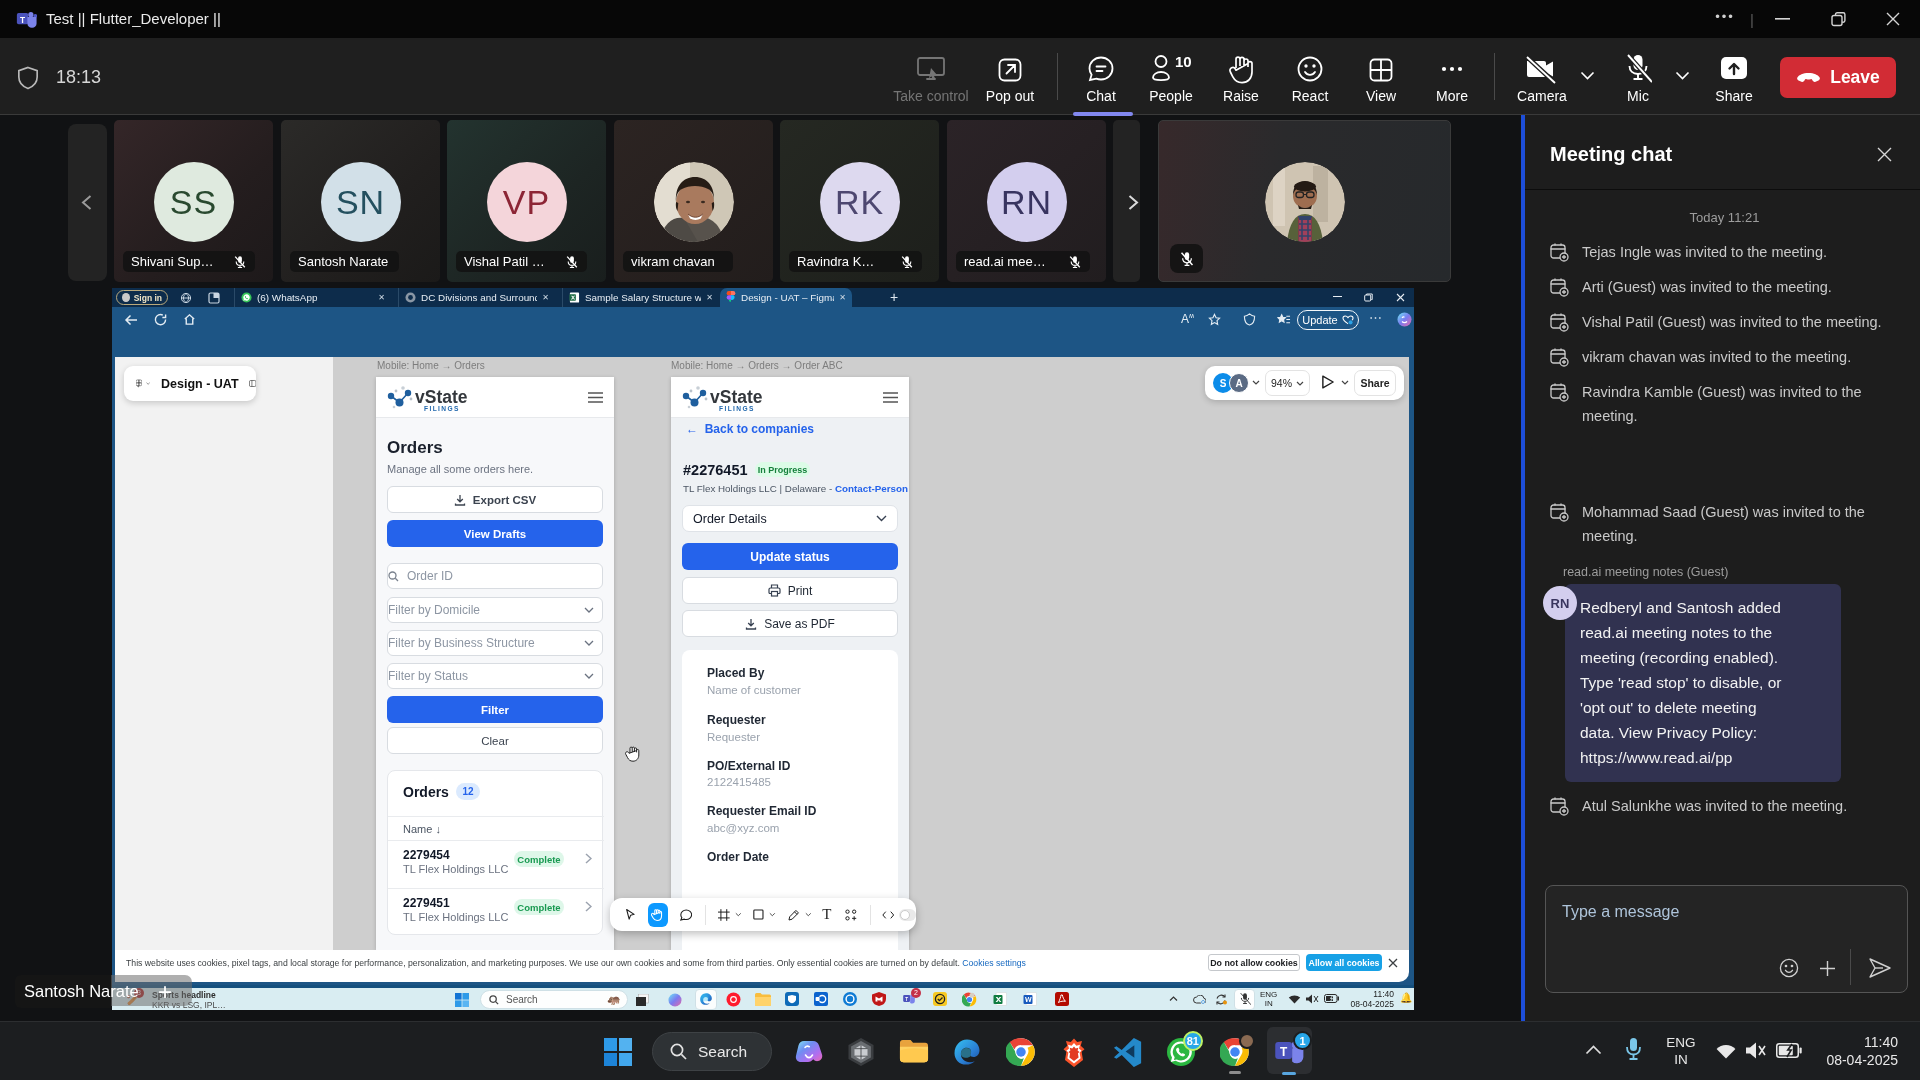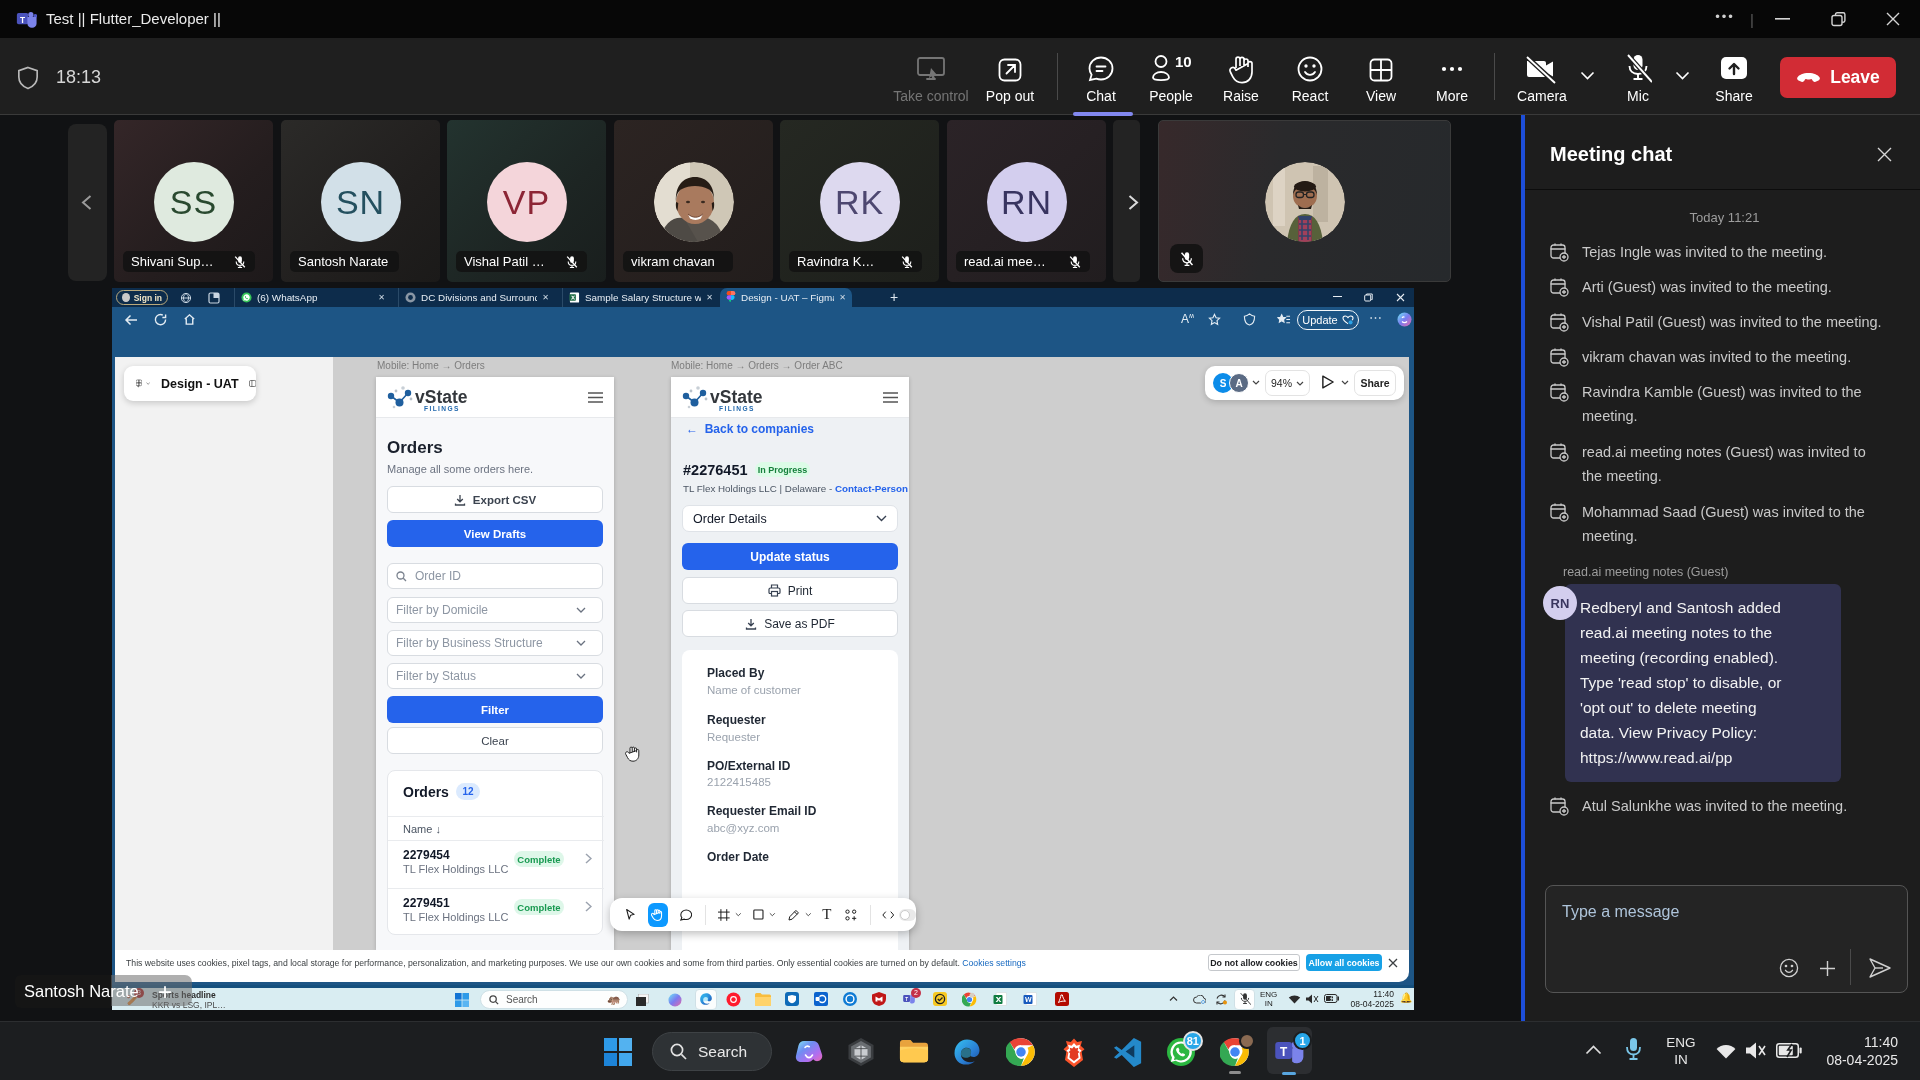--- a/index.html
+++ b/index.html
@@ -31,21 +31,21 @@
 .tic { position:absolute; top:15px; width:30px; height:30px; }
 
 .tab { position:absolute; top:0; height:19px; display:flex; align-items:center; gap:5px; padding:0 6px; border-left:1px solid #2a4a68; }
 .tab span { color:#e8eef4; font-size:9.9px; white-space:nowrap; overflow:hidden; flex:1; }
 .tab i { font-style:normal; color:#cfdae4; font-size:8px; }
 .tab.active { background:#1d5585; border-radius:7px 7px 0 0; border-left:none; }
 
 .mbtn { position:absolute; left:11px; width:216px; height:27px; border-radius:6px; display:flex; align-items:center; justify-content:center; gap:7px; font-size:12px; }
 .mbtn.w { background:#fff; border:1px solid #d8dce1; color:#3c4450; }
 .mbtn.b { background:#2563eb; color:#fff; font-weight:700; }
-.minp { position:absolute; left:11px; width:216px; height:26px; border-radius:6px; background:#fff; border:1px solid #d8dce1; display:flex; align-items:center; padding:0 8px; font-size:12px; color:#8d96a3; }
+.minp { position:absolute; left:11px; width:216px; height:26px; border-radius:6px; background:#fff; border:1px solid #d8dce1; display:flex; align-items:center; padding:0 0; font-size:12px; color:#8d96a3; }
 .minp svg { margin-right:8px; }
 .minp .chev { margin-left:auto; }
 .fl { font-size:10px; color:#7d7d7d; position:absolute; }
 .fld { position:absolute; left:25px; font-size:12px; font-weight:700; color:#1f2733; }
 .flv { position:absolute; left:25px; font-size:11.5px; color:#9aa2ad; }
 </style>
 </head>
 <body>
 <div id="root">
 <div id="titlebar">
@@ -837,29 +837,20 @@
       </div>
   <div class="ev" style="top:265px">
         <svg width="19" height="19" viewBox="0 0 19 19" fill="none" stroke="#c9c9c9" stroke-width="1.3">
           <rect x="1" y="2" width="14" height="13" rx="2.5"></rect>
           <path d="M1 6h14M11 2V1M5 2V1" stroke-linecap="round"></path>
           <circle cx="14" cy="14" r="4" fill="#1d1d1d"></circle>
           <path d="M14 12v4M12 14h4"></path>
         </svg>
         <span class="tx">Ravindra Kamble (Guest) was invited to the<br>meeting.</span>
       </div>
-  <div class="ev" style="top:325px">
-        <svg width="19" height="19" viewBox="0 0 19 19" fill="none" stroke="#c9c9c9" stroke-width="1.3">
-          <rect x="1" y="2" width="14" height="13" rx="2.5"></rect>
-          <path d="M1 6h14M11 2V1M5 2V1" stroke-linecap="round"></path>
-          <circle cx="14" cy="14" r="4" fill="#1d1d1d"></circle>
-          <path d="M14 12v4M12 14h4"></path>
-        </svg>
-        <span class="tx">read.ai meeting notes (Guest) was invited to<br>the meeting.</span>
-      </div>
   <div class="ev" style="top:385px">
         <svg width="19" height="19" viewBox="0 0 19 19" fill="none" stroke="#c9c9c9" stroke-width="1.3">
           <rect x="1" y="2" width="14" height="13" rx="2.5"></rect>
           <path d="M1 6h14M11 2V1M5 2V1" stroke-linecap="round"></path>
           <circle cx="14" cy="14" r="4" fill="#1d1d1d"></circle>
           <path d="M14 12v4M12 14h4"></path>
         </svg>
         <span class="tx">Mohammad Saad (Guest) was invited to the<br>meeting.</span>
       </div>
 
@@ -953,21 +944,21 @@
         <path d="M21.5 1L9 13.5 3.5 9.5 1 11l5.5 5L1 21l2.5 1.5L9 18.5 21.5 31 29 27V5z" fill="#2489ca" transform="scale(0.97)"></path>
         <path d="M22 8.5v13L13 15z" fill="#0e3a5e" transform="scale(0.97)"></path>
       </svg>
   <div class="abs" style="left:1166px;top:15px;width:30px;height:30px">
     <svg width="30" height="30" viewBox="0 0 30 30">
           <circle cx="15" cy="15" r="14" fill="#2bb741"></circle>
           <path d="M15 4.5A10.5 10.5 0 0 0 6 20.4L4.8 25l4.8-1.2A10.5 10.5 0 1 0 15 4.5z" fill="#fff"></path>
           <path d="M15 6.5a8.5 8.5 0 0 1 0 17c-1.5 0-3-.4-4.2-1.1l-2.9.7.8-2.8A8.5 8.5 0 0 1 15 6.5z" fill="#2bb741"></path>
           <path d="M11.7 10.7c.5-.2.8 0 1 .5l.7 1.6c.2.4 0 .8-.5 1.2.5 1.2 1.5 2.2 2.8 2.8.4-.5.8-.7 1.2-.5l1.6.7c.5.2.7.5.5 1-.4 1.2-1.7 1.7-3 1.3-2.6-.8-5-3.2-5.8-5.8-.4-1.3.2-2.4 1.5-2.8z" fill="#fff"></path>
         </svg>
-    <div style="position:absolute;right:-7px;top:-6px;min-width:20px;height:20px;background:#28a7e9;border:2px solid #e5e5e5;border-radius:10px;color:#fff;font-size:11px;font-weight:700;text-align:left;line-height:17px;padding:0 2px">81</div>
+    <div style="position:absolute;right:-7px;top:-6px;min-width:20px;height:20px;background:#28a7e9;border:2px solid #bef264;border-radius:10px;color:#fff;font-size:11px;font-weight:700;text-align:left;line-height:17px;padding:0 2px">81</div>
   </div>
   <div class="abs" style="left:1220px;top:15px;width:30px;height:30px">
     <svg width="30" height="30" viewBox="0 0 24 24">
           <circle cx="12" cy="12" r="11" fill="#fff"></circle>
           <path d="M12 1a11 11 0 0 1 9.5 5.5H12A5.5 5.5 0 0 0 6.7 10L3 4A11 11 0 0 1 12 1z" fill="#ea4335"></path>
           <path d="M21.5 6.5A11 11 0 0 1 12 23l5-8.7a5.5 5.5 0 0 0 .2-5.8z" fill="#fbbc05"></path>
           <path d="M3 4l4.8 8.3A5.5 5.5 0 0 0 12 17.5c.8 0 1.6-.2 2.3-.5L12 23A11 11 0 0 1 3 4z" fill="#34a853"></path>
           <circle cx="12" cy="12" r="4.6" fill="#fff"></circle>
           <circle cx="12" cy="12" r="3.8" fill="#4285f4"></circle>
         </svg>

